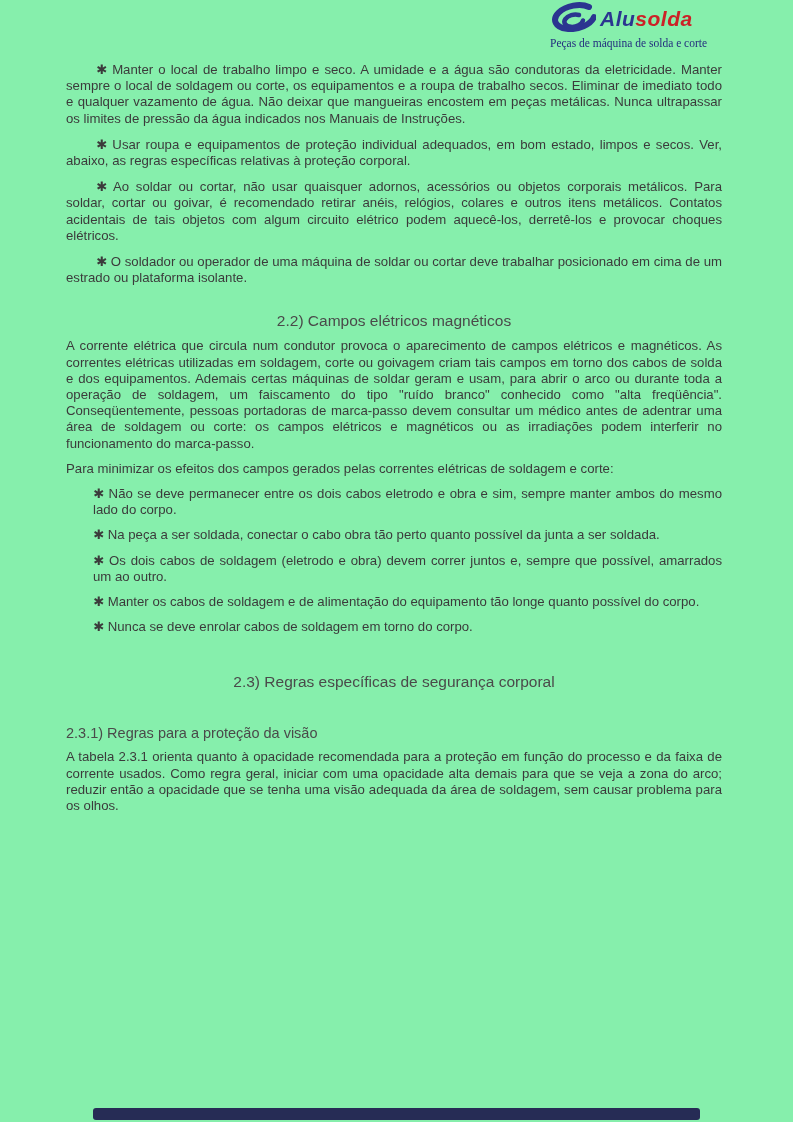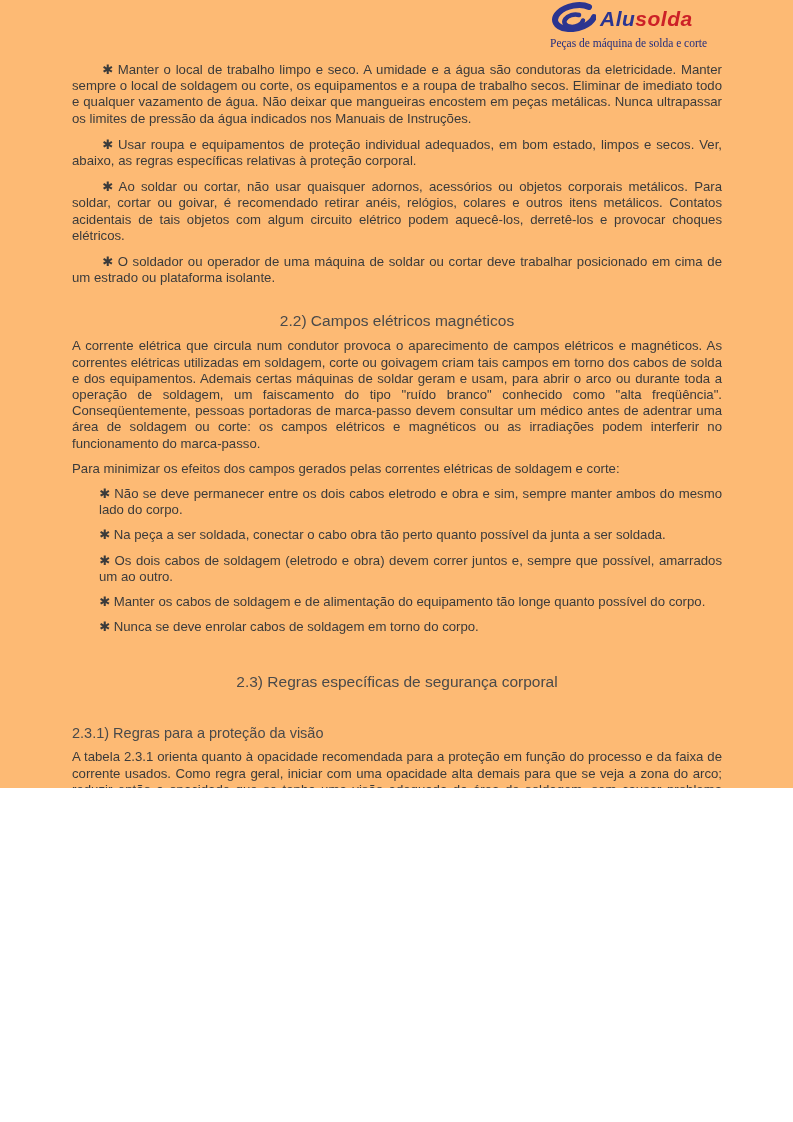--- a/index.html
+++ b/index.html
@@ -1,36 +1,36 @@
 <!DOCTYPE html>
 <html><head>
 <meta charset="utf-8">
 <style>
   html,body{margin:0;padding:0;background:#ffffff;}
   .page{
     position:relative;
-    width:793px;height:788px;
-    background:#fdba74;
+    width:793px;height:1122px;
+    background:#86efac;
     font-family:"Liberation Sans","DejaVu Sans",sans-serif;
     color:#3b3b3b;
     overflow:hidden;
   }
   
   .logo{position:absolute;top:2px;right:68px;width:175px;text-align:left;}
   .logo-row{display:flex;align-items:center;gap:4px;}
   .logo-mark{flex:0 0 auto;}
   .brand{font-size:21px;font-weight:bold;font-style:italic;letter-spacing:.5px;line-height:26px;}
   .brand .b1{color:#2b3590;}
   .brand .b2{color:#cc2027;}
   .tagline{
     font-family:"Liberation Serif","DejaVu Serif",serif;
     font-size:11.5px;color:#232d7e;margin-top:1px;white-space:nowrap;
   }
   
-  .content{position:absolute;left:72px;right:71px;top:62px;}
+  .content{position:absolute;left:66px;right:71px;top:62px;}
   p{margin:0;font-size:13.2px;line-height:16.2px;text-align:justify;}
   .p-intro{text-indent:30px;margin-top:10px;}
   .h-main{font-size:15.5px;font-weight:normal;color:#4a4a4a;margin:0;text-align:center;}
   .h22{margin-top:26px;}
   .h23{margin-top:38px;}
   .body-after-h{margin-top:8px;}
   .lead{margin-top:9px;}
   .blk{margin-left:27px;margin-top:9px;}
   .sub{margin-left:0;}
   .h-sub{font-size:14.5px;font-weight:normal;color:#4a4a4a;margin:34px 0 0 0;}

